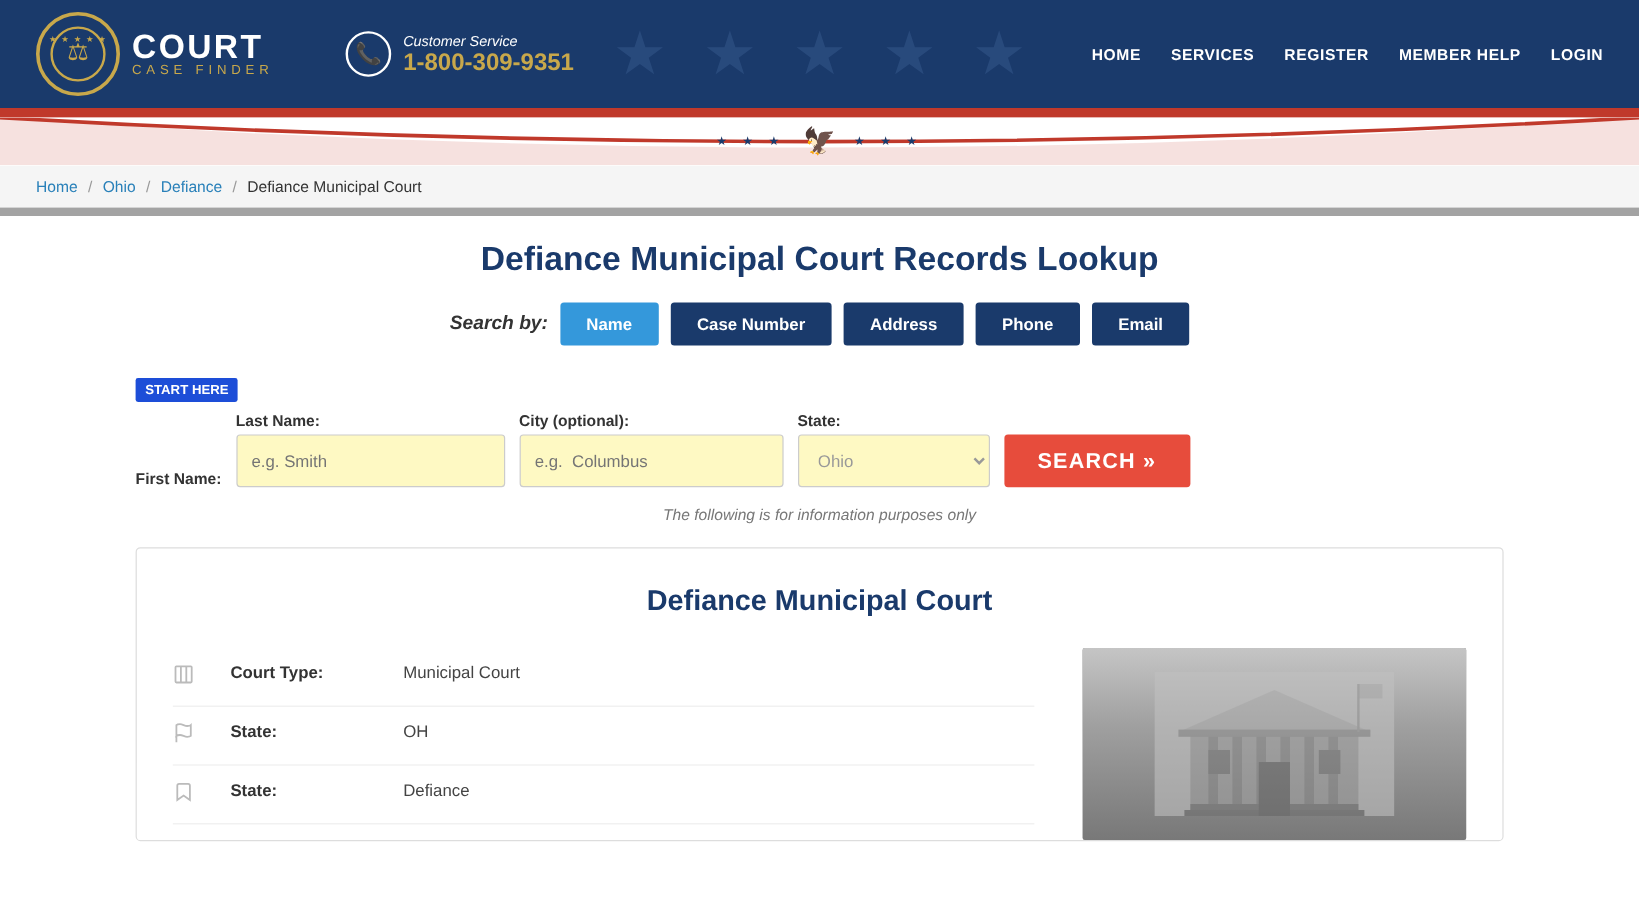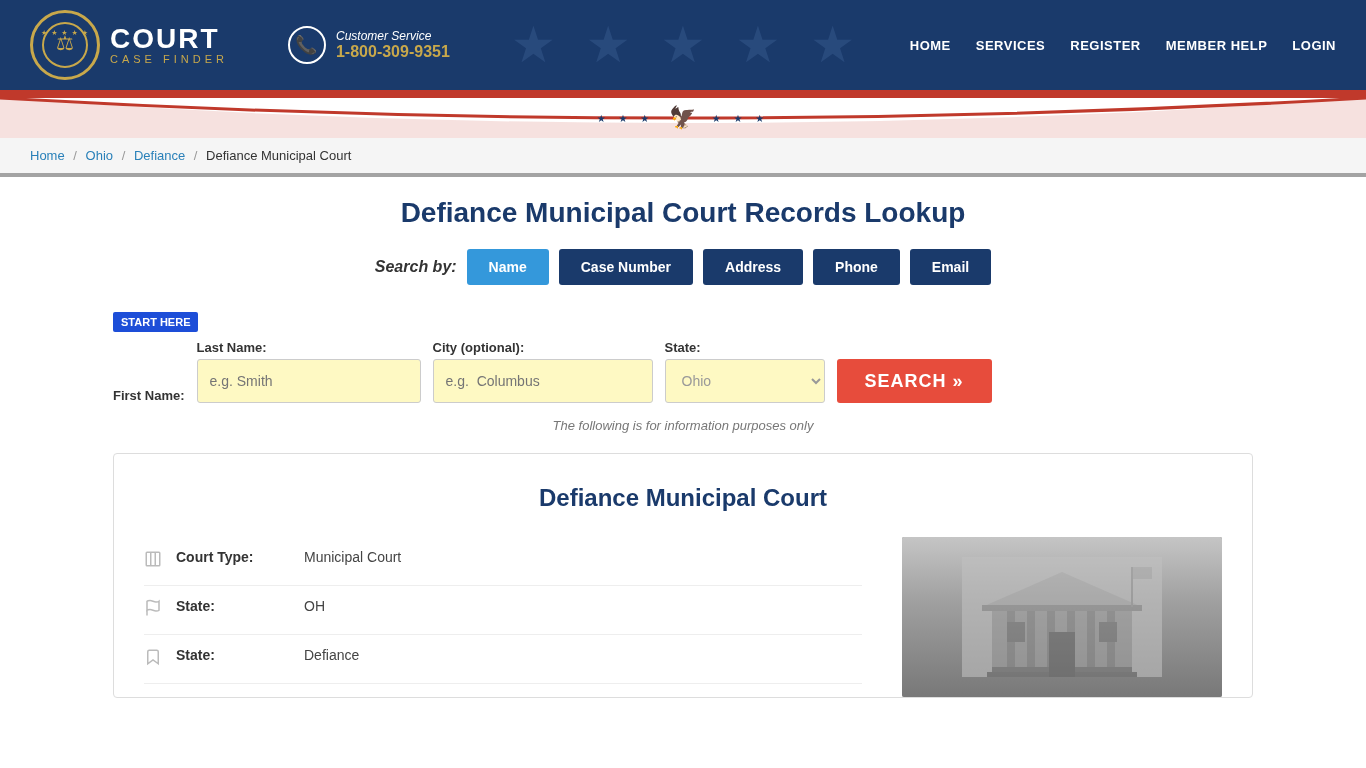--- a/index.html
+++ b/index.html
@@ -66,21 +66,21 @@
       height: 38px;
       border-radius: 50%;
       border: 2px solid white;
       display: flex;
       align-items: center;
       justify-content: center;
       font-size: 18px;
     }
     .cs-text { display: flex; flex-direction: column; }
     .cs-label { font-size: 12px; font-style: italic; }
-    .cs-phone { font-size: 16px; font-weight: bold; color: #c8a84b; }
+    .cs-phone { font-size: 20px; font-weight: bold; color: #c8a84b; }
 
     .header-stars {
       position: absolute;
       top: 0;
       left: 50%;
       transform: translateX(-50%);
       width: 400px;
       height: 90px;
       display: flex;
       align-items: center;
@@ -133,21 +133,21 @@
       color: #1a3a6b;
       font-size: 12px;
     }
     .stars-line { letter-spacing: 5px; font-size: 10px; color: #1a3a6b; }
     .eagle-icon { font-size: 22px; color: #1a3a6b; }
 
     
     .breadcrumb {
       padding: 10px 30px;
       background: #f5f5f5;
-      border-bottom: 4px solid #a3a3a3;
+      border-bottom: 7px solid #a3a3a3;
       font-size: 13px;
     }
     .breadcrumb a { color: #2980b9; text-decoration: none; }
     .breadcrumb .sep { color: #999; margin: 0 5px; }
     .breadcrumb .current { color: #333; }
 
     
     .main {
       max-width: 1200px;
       margin: 0 auto;
@@ -314,21 +314,21 @@
     }
     .court-img-placeholder svg {
       position: relative;
       z-index: 1;
       opacity: 0.6;
     }
 
     .detail-row {
       display: flex;
       align-items: flex-start;
-      gap: 8px;
+      gap: 24px;
       padding: 12px 0;
       border-bottom: 1px solid #eee;
     }
     .detail-icon {
       color: #bbb;
       font-size: 18px;
       width: 24px;
       flex-shrink: 0;
       margin-top: 1px;
     }

